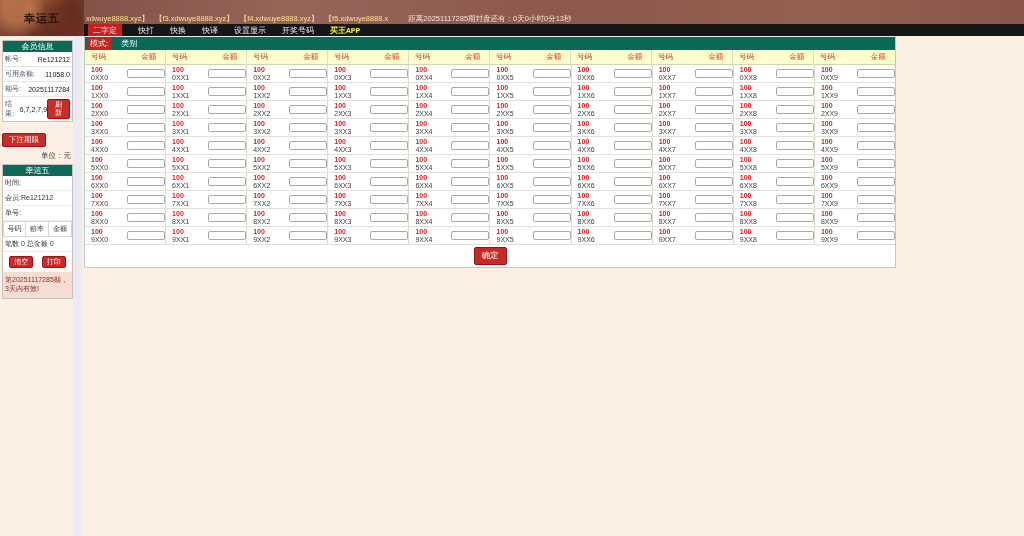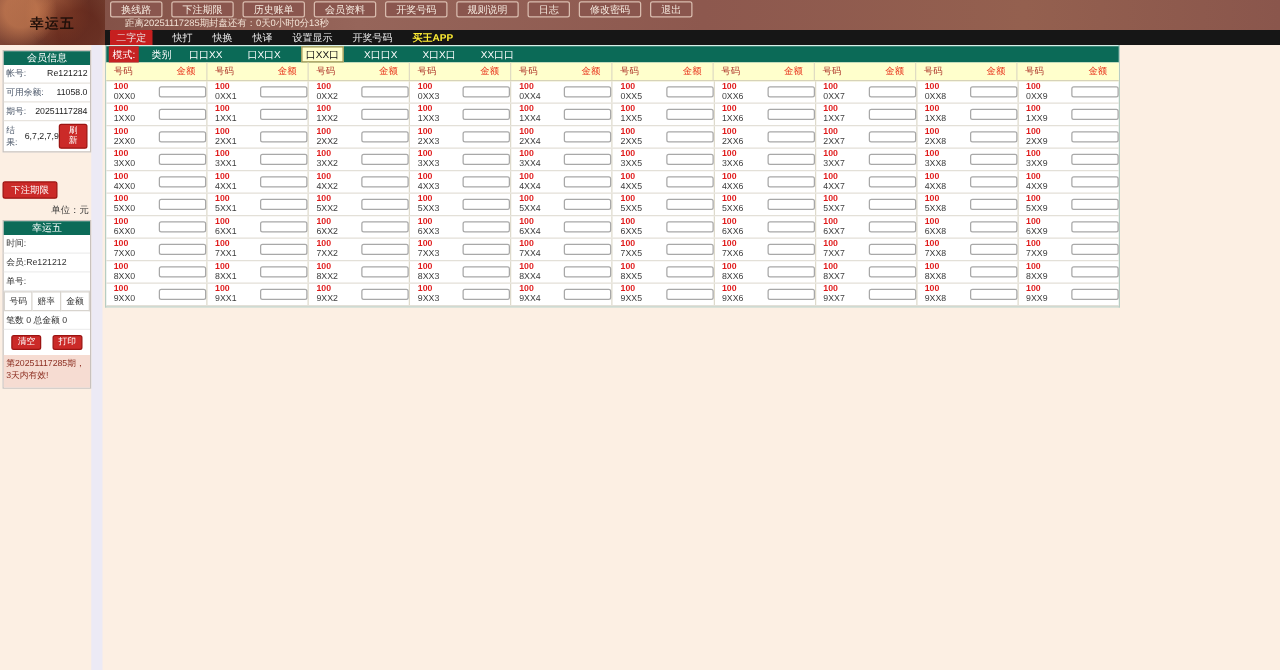--- a/index.html
+++ b/index.html
@@ -26,28 +26,28 @@
     color:#21100a; font-weight:bold; font-size:11px;
     display:flex; align-items:center; justify-content:center; letter-spacing:1px; }
 
   
   .blackbar { position:absolute; left:84px; top:24px; width:940px; height:12px; background:#161616;
     display:flex; align-items:center; gap:16px; padding-left:4px; }
   .nav-item { color:#e9e9e9; font-size:8px; cursor:pointer; white-space:nowrap; }
   .nav-item.active-red { background:#c61f1f; color:#38060
 
 6; padding:1px 5px; border-radius:1px; }
-  .nav-item.yellow { color:#ffee33; font-weight:bold; }
+  .nav-item.yellow { color:#ffee33; font-weight:bold;font-family:Liberation Mono, monospace; }
 
   
   .gutter { position:absolute; left:73px; top:36px; width:9px; height:500px; background:#eceaf5; }
 
   
   .sidebar { position:absolute; left:2px; top:40px; width:71px; font-size:7px; }
-  .panel { background:#fff; border:1px solid #c9c2bc; margin-bottom:20px; }
+  .panel { background:#fff; border:1px solid #c9c2bc; margin-bottom:8px; }
   .panel-header { background:#0c6b58; color:#fff; font-size:8px; height:11px; line-height:11px; text-align:center; }
   .info-row { display:flex; justify-content:space-between; align-items:center; padding:2px 2px;
     border-bottom:1px solid #e8e4de; min-height:11px; }
   .info-row:last-child { border-bottom:none; }
   .info-label { color:#4a5668; }
   .info-value { color:#1c1c1c; text-align:right; }
   .red-btn { background:#cb2a28; color:#fff; border:1px solid #9c1412; border-radius:2px;
     font-size:7px; line-height:8px; padding:1px 4px; cursor:pointer; font-family:"Liberation Sans",sans-serif; }
   .display-btn { margin:3px 0 2px 0; padding:2px 6px; font-size:7.5px; }
   .unit-line { text-align:right; color:#333; font-size:7.5px; padding:2px 2px 3px 0; }
@@ -84,32 +84,27 @@
   .amt-input { width:38px; height:9px; border:1px solid #a8a8a8; border-radius:2px; background:#fff; font-size:7px; padding:0 2px; }
 
   .confirm-area { height:22px; display:flex; align-items:center; justify-content:center; }
   .confirm-btn { background:#c62b28; color:#fff; border:1px solid #981312; border-radius:2px;
     font-size:8.5px; padding:2px 7px; cursor:pointer; font-family:"Liberation Sans",sans-serif; }
 </style>
 </head>
 <body>
 
 <div class="topbar">
-  <div class="hbtn-row">
-      <button class="hbtn">换线路</button>
-      <button class="hbtn">下注期限</button>
-      <button class="hbtn">历史账单</button>
-      <button class="hbtn">会员资料</button>
-      <button class="hbtn">开奖号码</button>
-      <button class="hbtn">规则说明</button>
-      <button class="hbtn">日志</button>
-      <button class="hbtn">修改密码</button>
-      <button class="hbtn">退出</button>
-    </div>
   <div class="hlink-row">
+    <span style="display:flex;gap:6px;" id="links-holder">
+        <a class="hlink">xdwuye8888.xyz】</a>
+        <a class="hlink">【f3.xdwuye8888.xyz】</a>
+        <a class="hlink">【f4.xdwuye8888.xyz】</a>
+        <a class="hlink">【f5.xdwuye8888.x</a>
+      </span>
     <span class="countdown">距离20251117285期封盘还有：0天0小时0分13秒</span>
   </div>
 </div>
 
 <div class="logo">
   <span>幸运五</span>
 </div>
 
 <div class="blackbar" id="nav-holder">
     <span class="nav-item active-red">二字定</span>
@@ -166,28 +161,20 @@
       <button class="red-btn">打印</button>
     </div>
     <div class="slip-notice">第20251117285期，3天内有效!</div>
   </div>
 </div>
 
 <div class="main">
   <div class="modebar">
     <span class="mode-label">模式:</span>
     <span class="mode-cat">类别</span>
-    <span id="mode-tabs" style="display:flex;gap:12px;align-items:center;">
-        <span class="mode-tab">口口XX</span>
-        <span class="mode-tab">口X口X</span>
-        <span class="mode-tab selected">口XX口</span>
-        <span class="mode-tab">X口口X</span>
-        <span class="mode-tab">X口X口</span>
-        <span class="mode-tab">XX口口</span>
-      </span>
   </div>
   <div class="grid-header" id="grid-header">
       <div class="gh-num">号码</div>
       <div class="gh-amt">金额</div>
       <div class="gh-num">号码</div>
       <div class="gh-amt">金额</div>
       <div class="gh-num">号码</div>
       <div class="gh-amt">金额</div>
       <div class="gh-num">号码</div>
       <div class="gh-amt">金额</div>
@@ -919,13 +906,16 @@
         </div>
         <div class="cell-pat">
           <span class="cell-odds">100</span>
           <span class="cell-code">9XX9</span>
         </div>
         <div class="cell-amt">
           <input class="amt-input" type="text" style="">
         </div>
       </div>
     </div>
+  <div class="confirm-area">
+    <button class="confirm-btn">确定</button>
+  </div>
 </div>
 
 </body></html>

